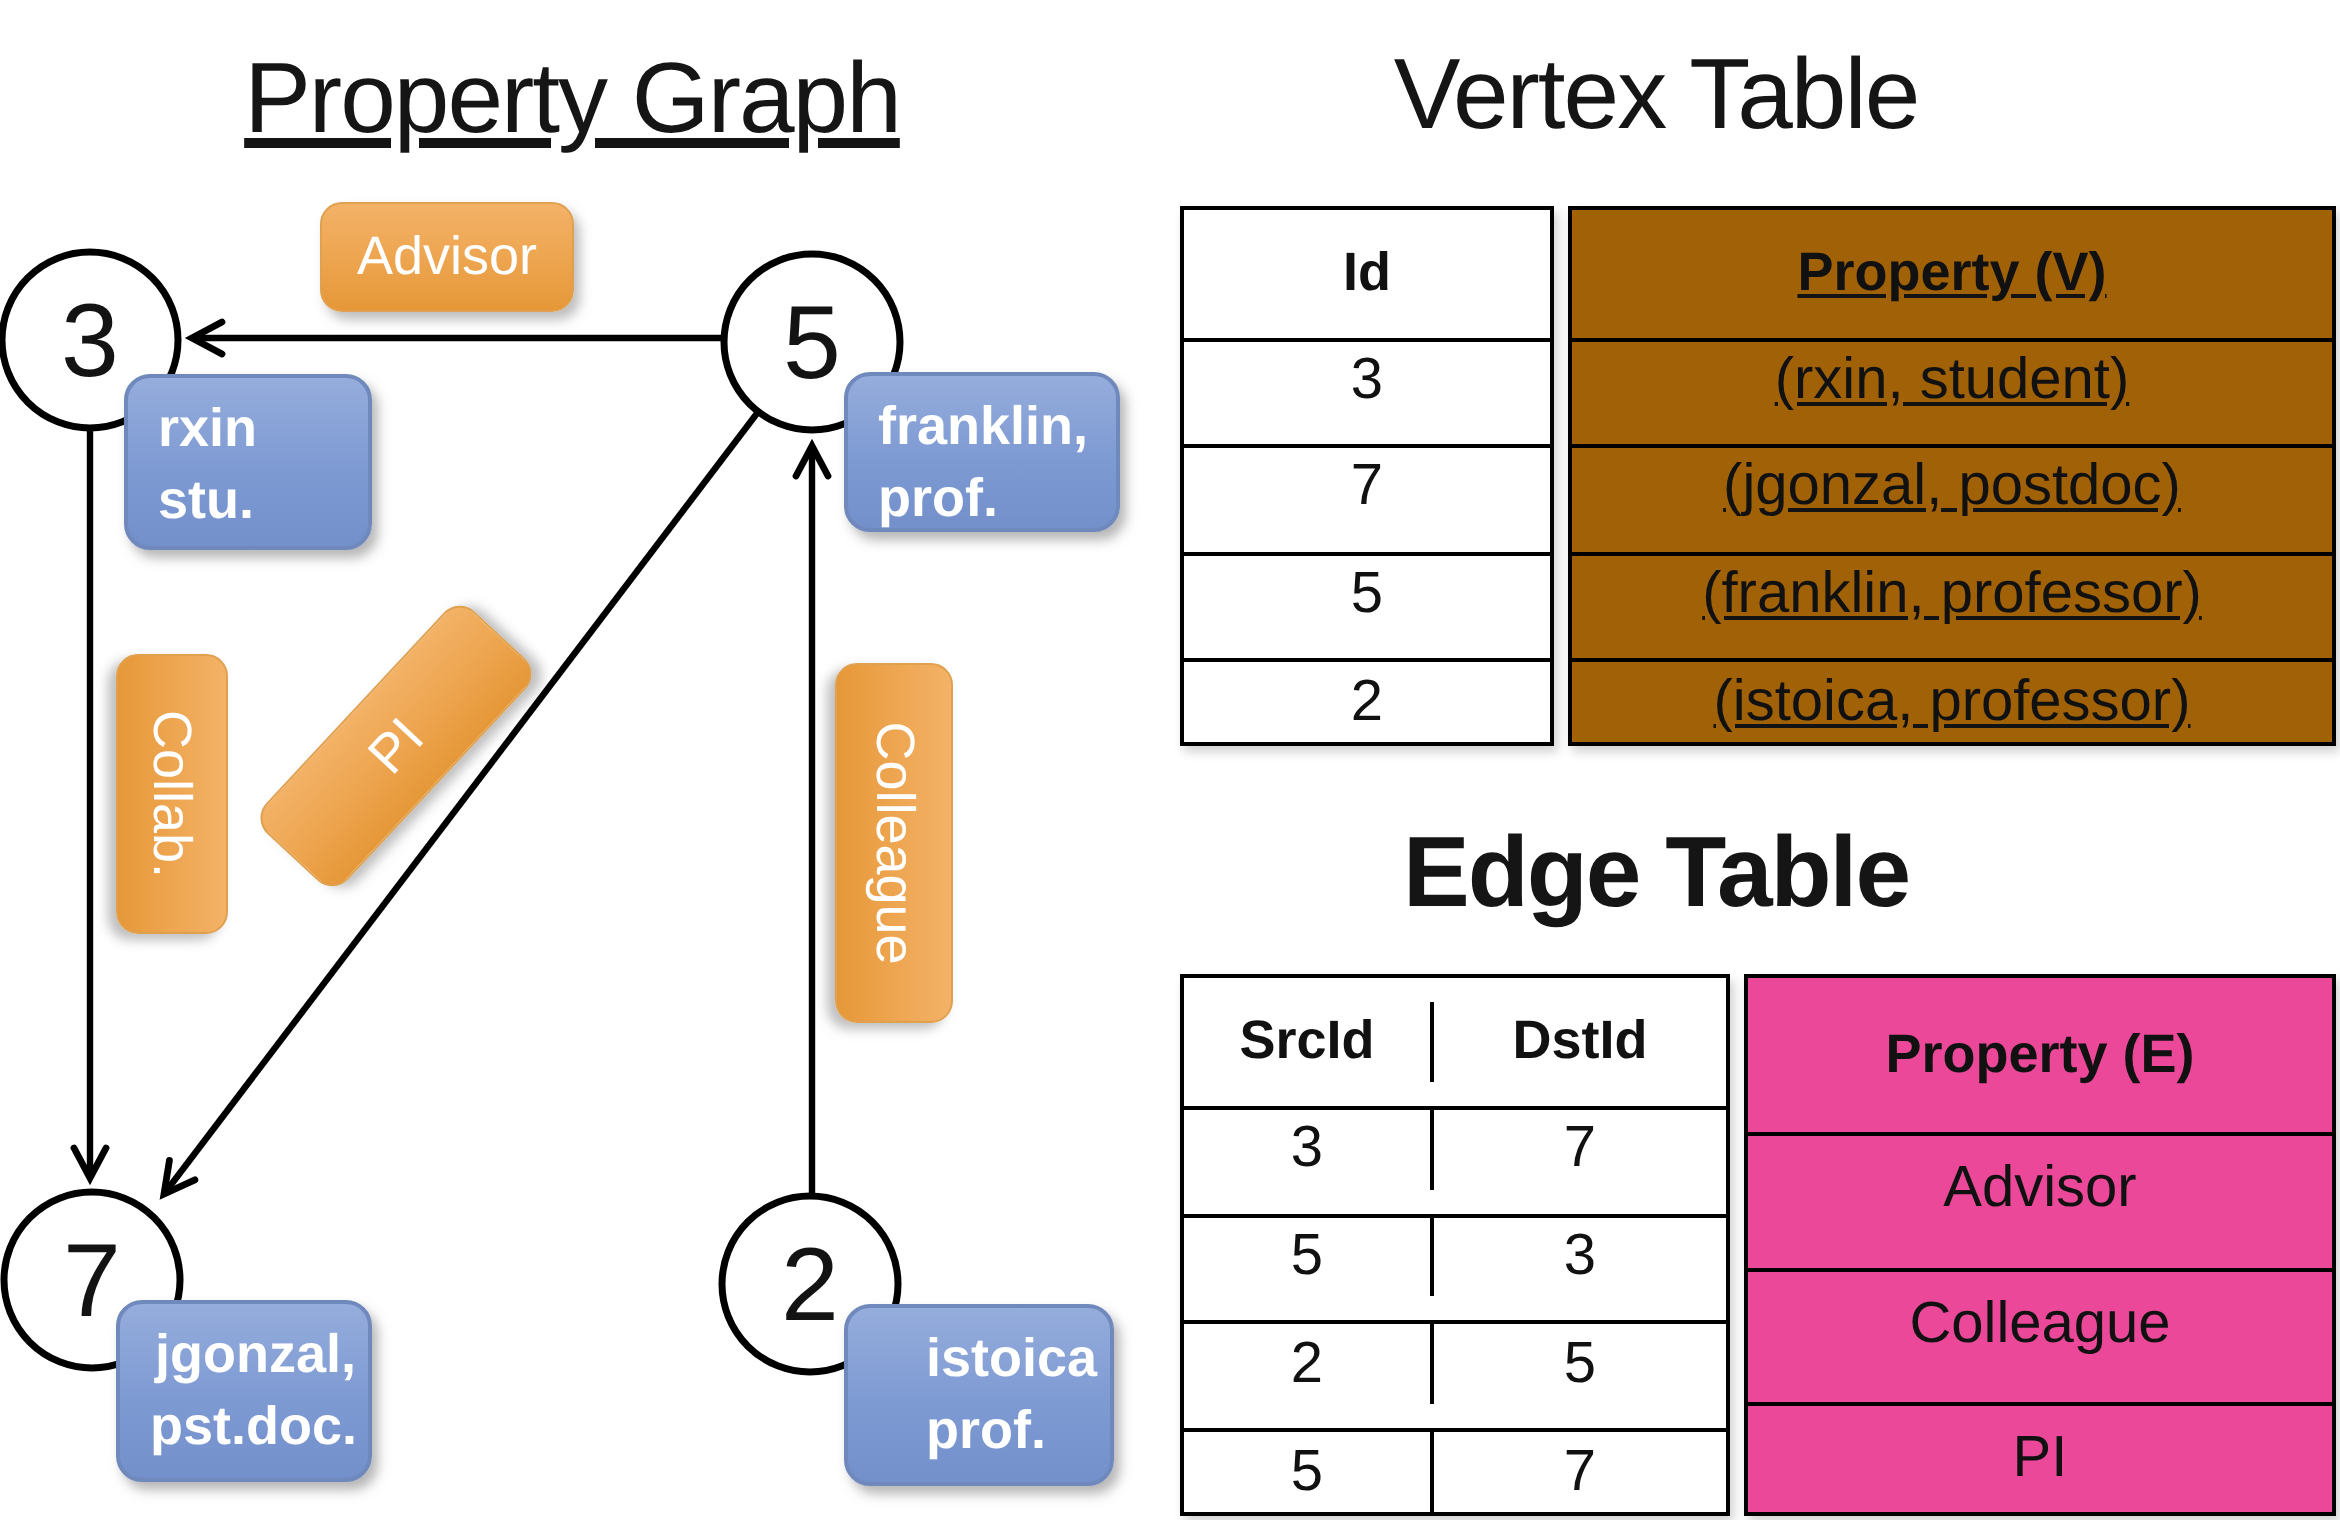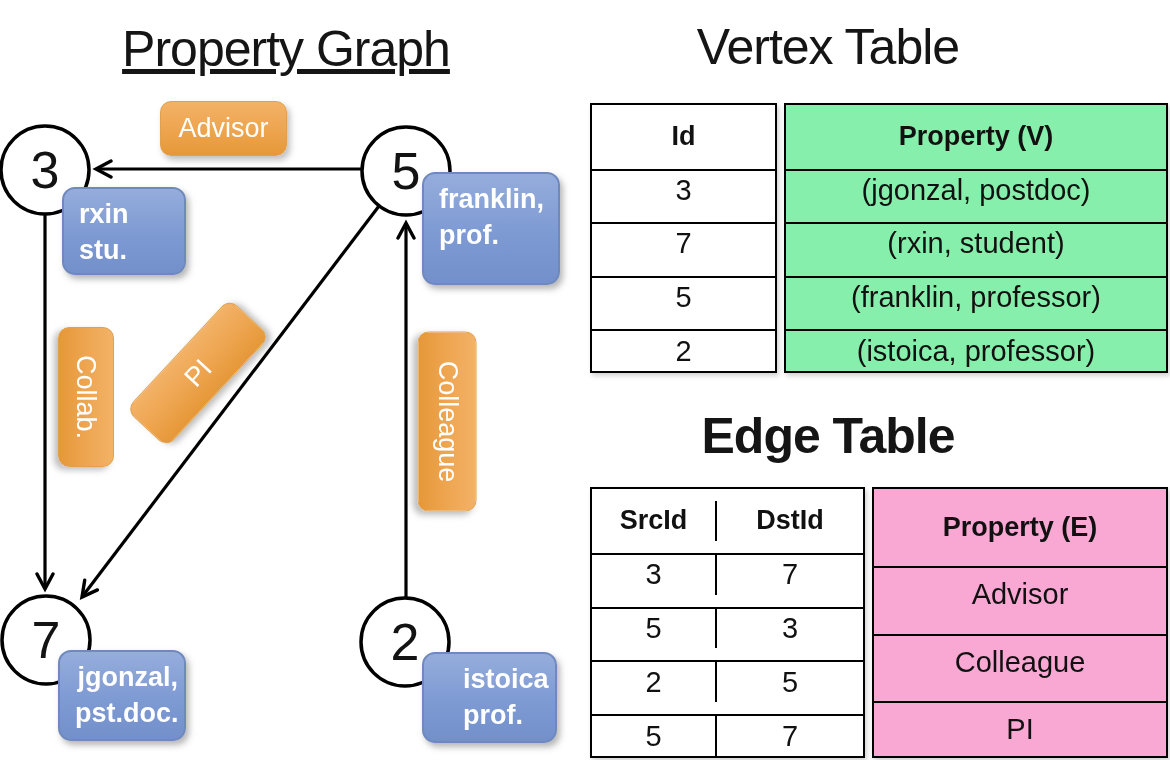--- a/index.html
+++ b/index.html
@@ -31,22 +31,22 @@
   }
   
   .tbl {
     position:absolute; display:flex; flex-direction:column; box-sizing:border-box;
     border:2px solid #000; background:#fff; box-shadow:2px 3px 5px rgba(0,0,0,0.18);
   }
   .trow { flex:1; display:flex; align-items:center; justify-content:center;
           font-size:29px; color:#111;margin-top:12px; }
   .trow + .trow { border-top:2px solid #000; }
   .trow.hdr { font-weight:bold; font-size:27px; }
-  .vt-prop { background:#86efac; }
-  .et-prop { background:#f9a8d4; }
+  .vt-prop { background:#a16207;text-decoration:underline; }
+  .et-prop { background:#ec4899; }
   .cell { display:flex; align-items:center; justify-content:center; align-self:stretch; }
   .cell-src { width:123px; border-right:2px solid #000; }
   .cell-dst { flex:1; }
 </style>
 </head>
 <body>
 
 <div class="title" style="left:0; top:20px; width:572px;text-decoration:underline;">Property Graph</div>
 <div class="title" style="left:563px; top:18px; width:530px;">Vertex Table</div>
 <div class="title" style="left:563px; top:407px; width:530px;font-weight:bold;">Edge Table</div>
@@ -79,21 +79,21 @@
 
 <div class="elabel" style="left:160px; top:101px; width:125px; height:53px;">Advisor</div>
 <div class="elabel" style="left:16px; top:369px; width:138px; height:54px; transform:rotate(90deg);">Collab.</div>
 <div class="elabel" style="left:122px; top:345px; width:150px; height:54px; transform:rotate(-47deg);">PI</div>
 <div class="elabel" style="left:357px; top:392px; width:178px; height:57px; transform:rotate(90deg);">Colleague</div>
 
 <div class="vlabel" style="left:62px; top:187px; width:124px; height:88px;">
   <div>rxin</div>
   <div>stu.</div>
 </div>
-<div class="vlabel" style="left:422px; top:172px; width:138px; height:113px;">
+<div class="vlabel" style="left:422px; top:186px; width:138px; height:80px;">
   <div>franklin,</div>
   <div>prof.</div>
 </div>
 <div class="vlabel" style="left:58px; top:650px; width:128px; height:91px;text-align:right;">
   <div>jgonzal,</div>
   <div>pst.doc.</div>
 </div>
 <div class="vlabel" style="left:422px; top:652px; width:135px; height:91px;padding-left:39px;">
   <div>istoica</div>
   <div>prof.</div>
@@ -101,22 +101,22 @@
 
 <div class="tbl" style="left:590px; top:103px; width:187px; height:270px;">
   <div class="trow hdr">Id</div>
   <div class="trow">3</div>
   <div class="trow">7</div>
   <div class="trow">5</div>
   <div class="trow">2</div>
 </div>
 <div class="tbl vt-prop" style="left:784px; top:103px; width:384px; height:270px;">
   <div class="trow hdr">Property (V)</div>
+  <div class="trow">(rxin, student)</div>
   <div class="trow">(jgonzal, postdoc)</div>
-  <div class="trow">(rxin, student)</div>
   <div class="trow">(franklin, professor)</div>
   <div class="trow">(istoica, professor)</div>
 </div>
 
 <div class="tbl" style="left:590px; top:487px; width:275px; height:271px;">
   <div class="trow hdr">
     <div class="cell cell-src">SrcId</div>
     <div class="cell cell-dst">DstId</div>
   </div>
   <div class="trow">

